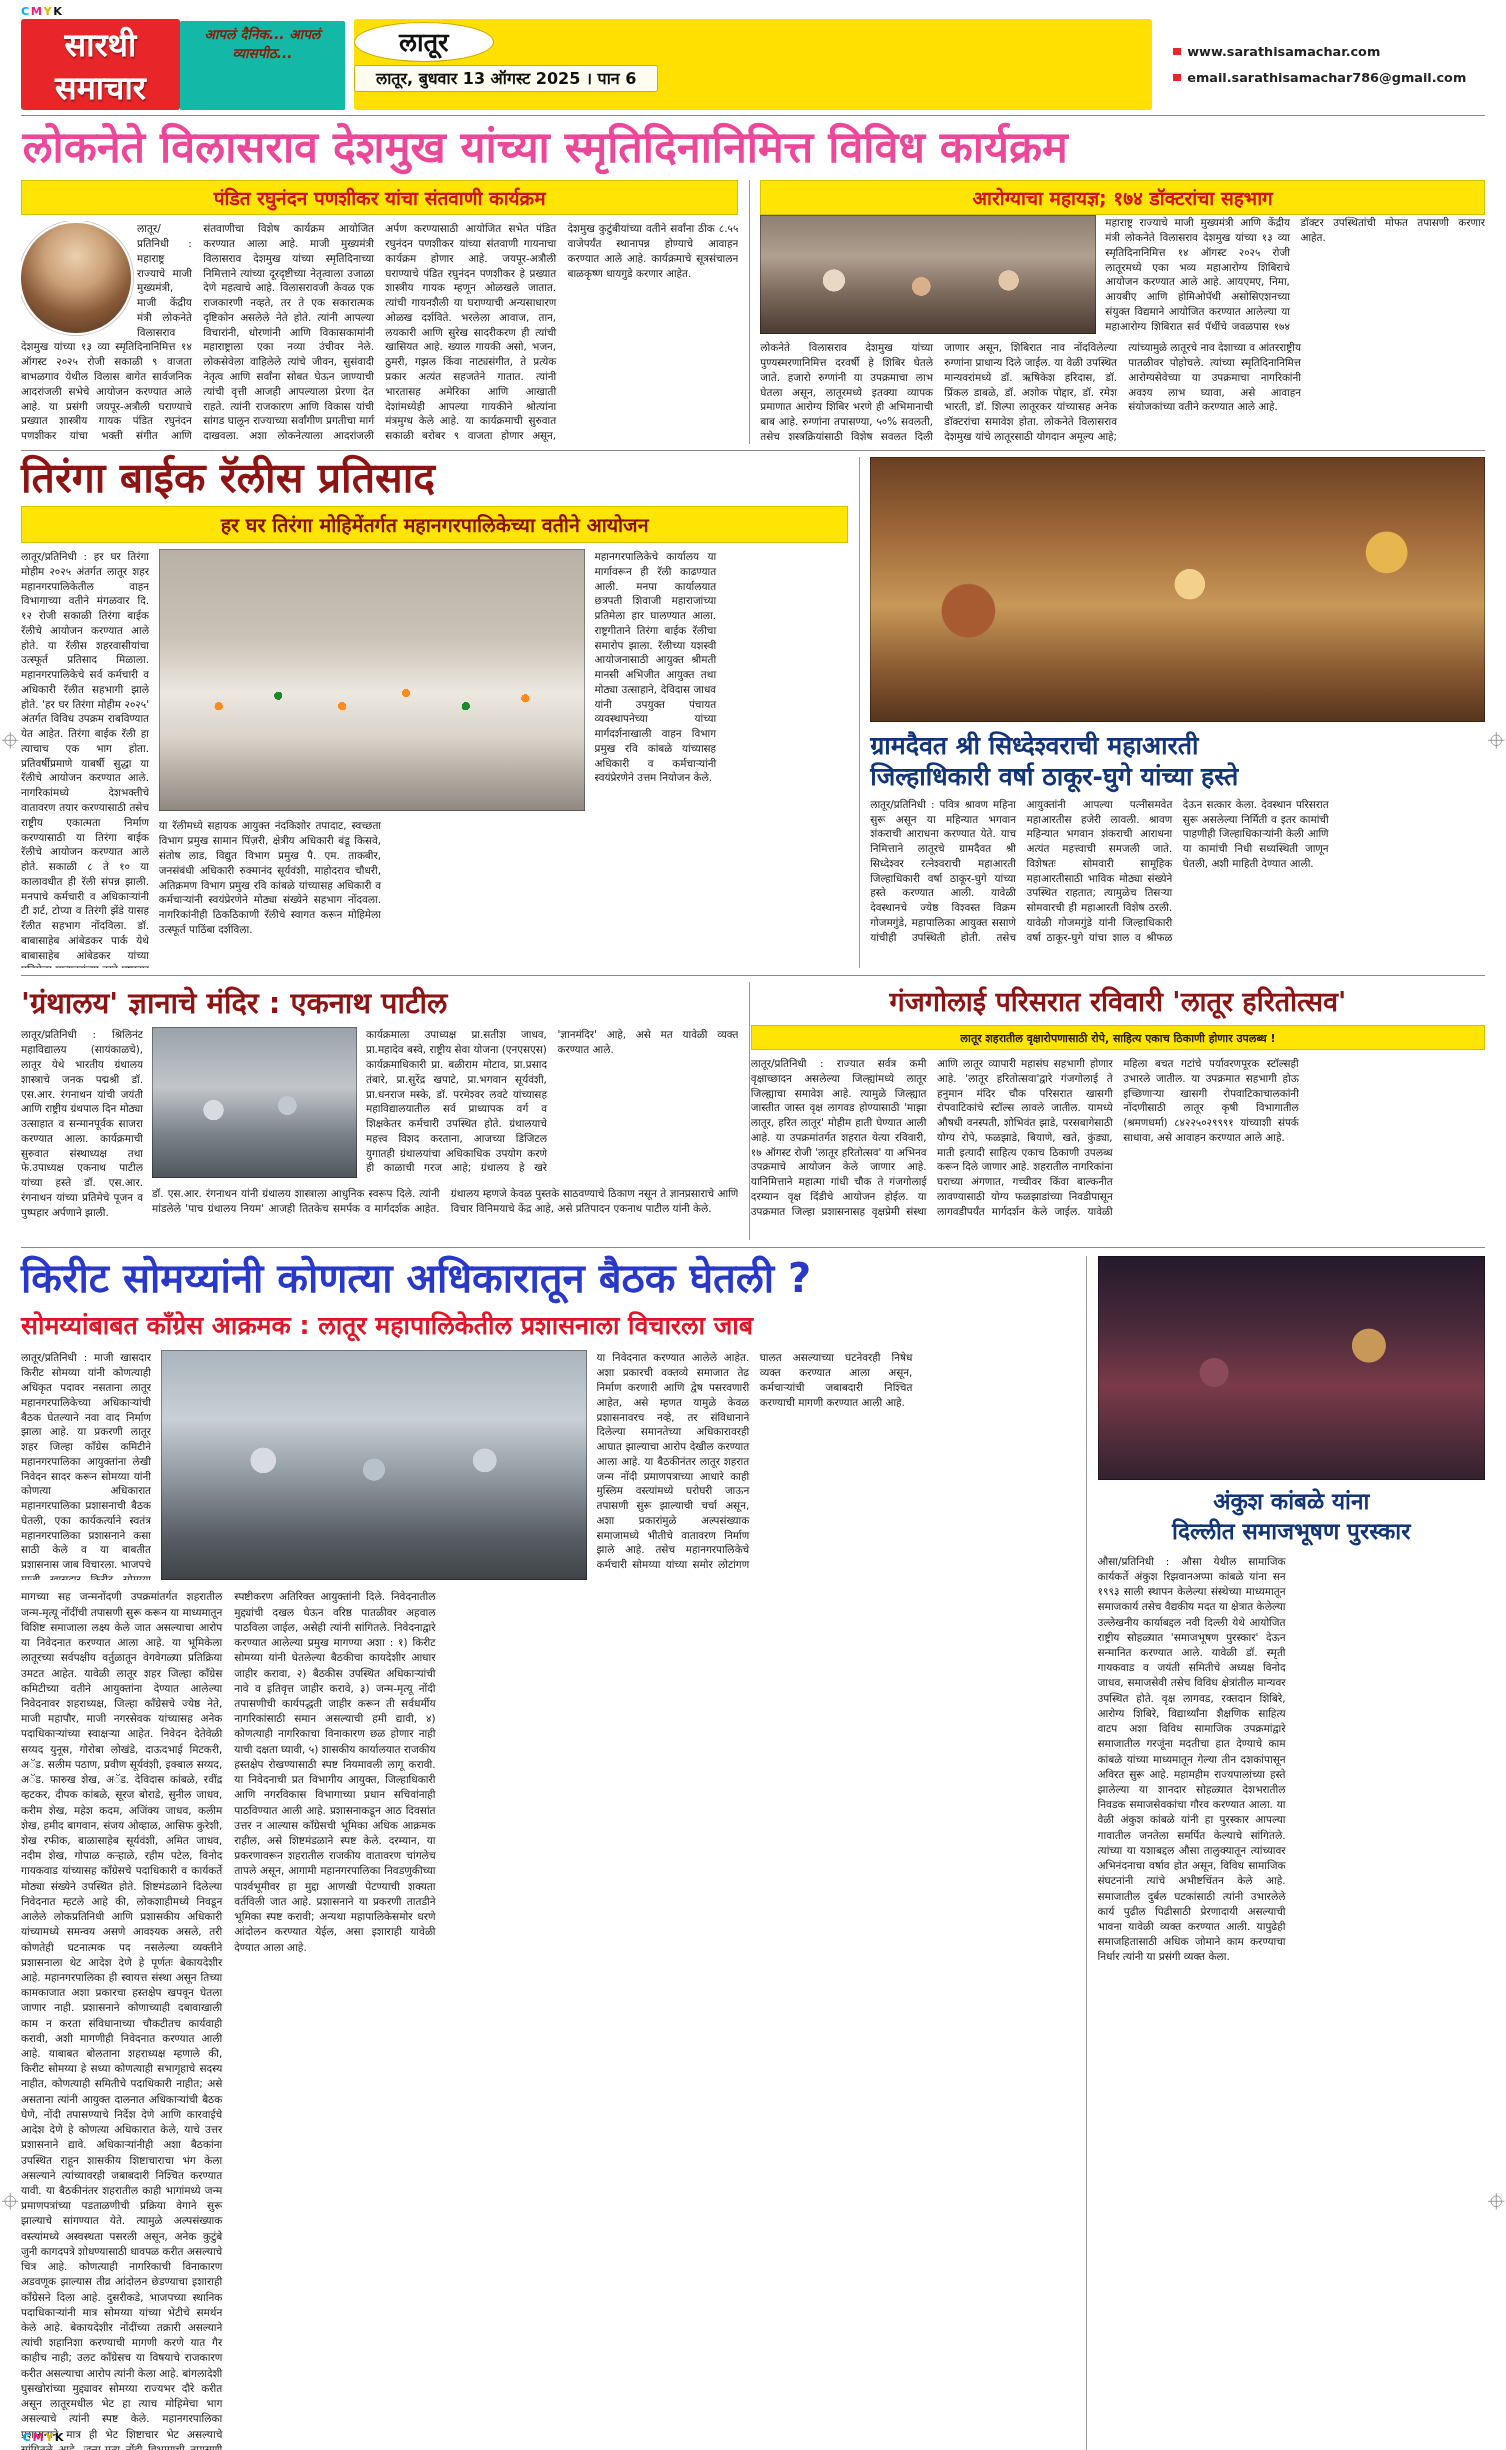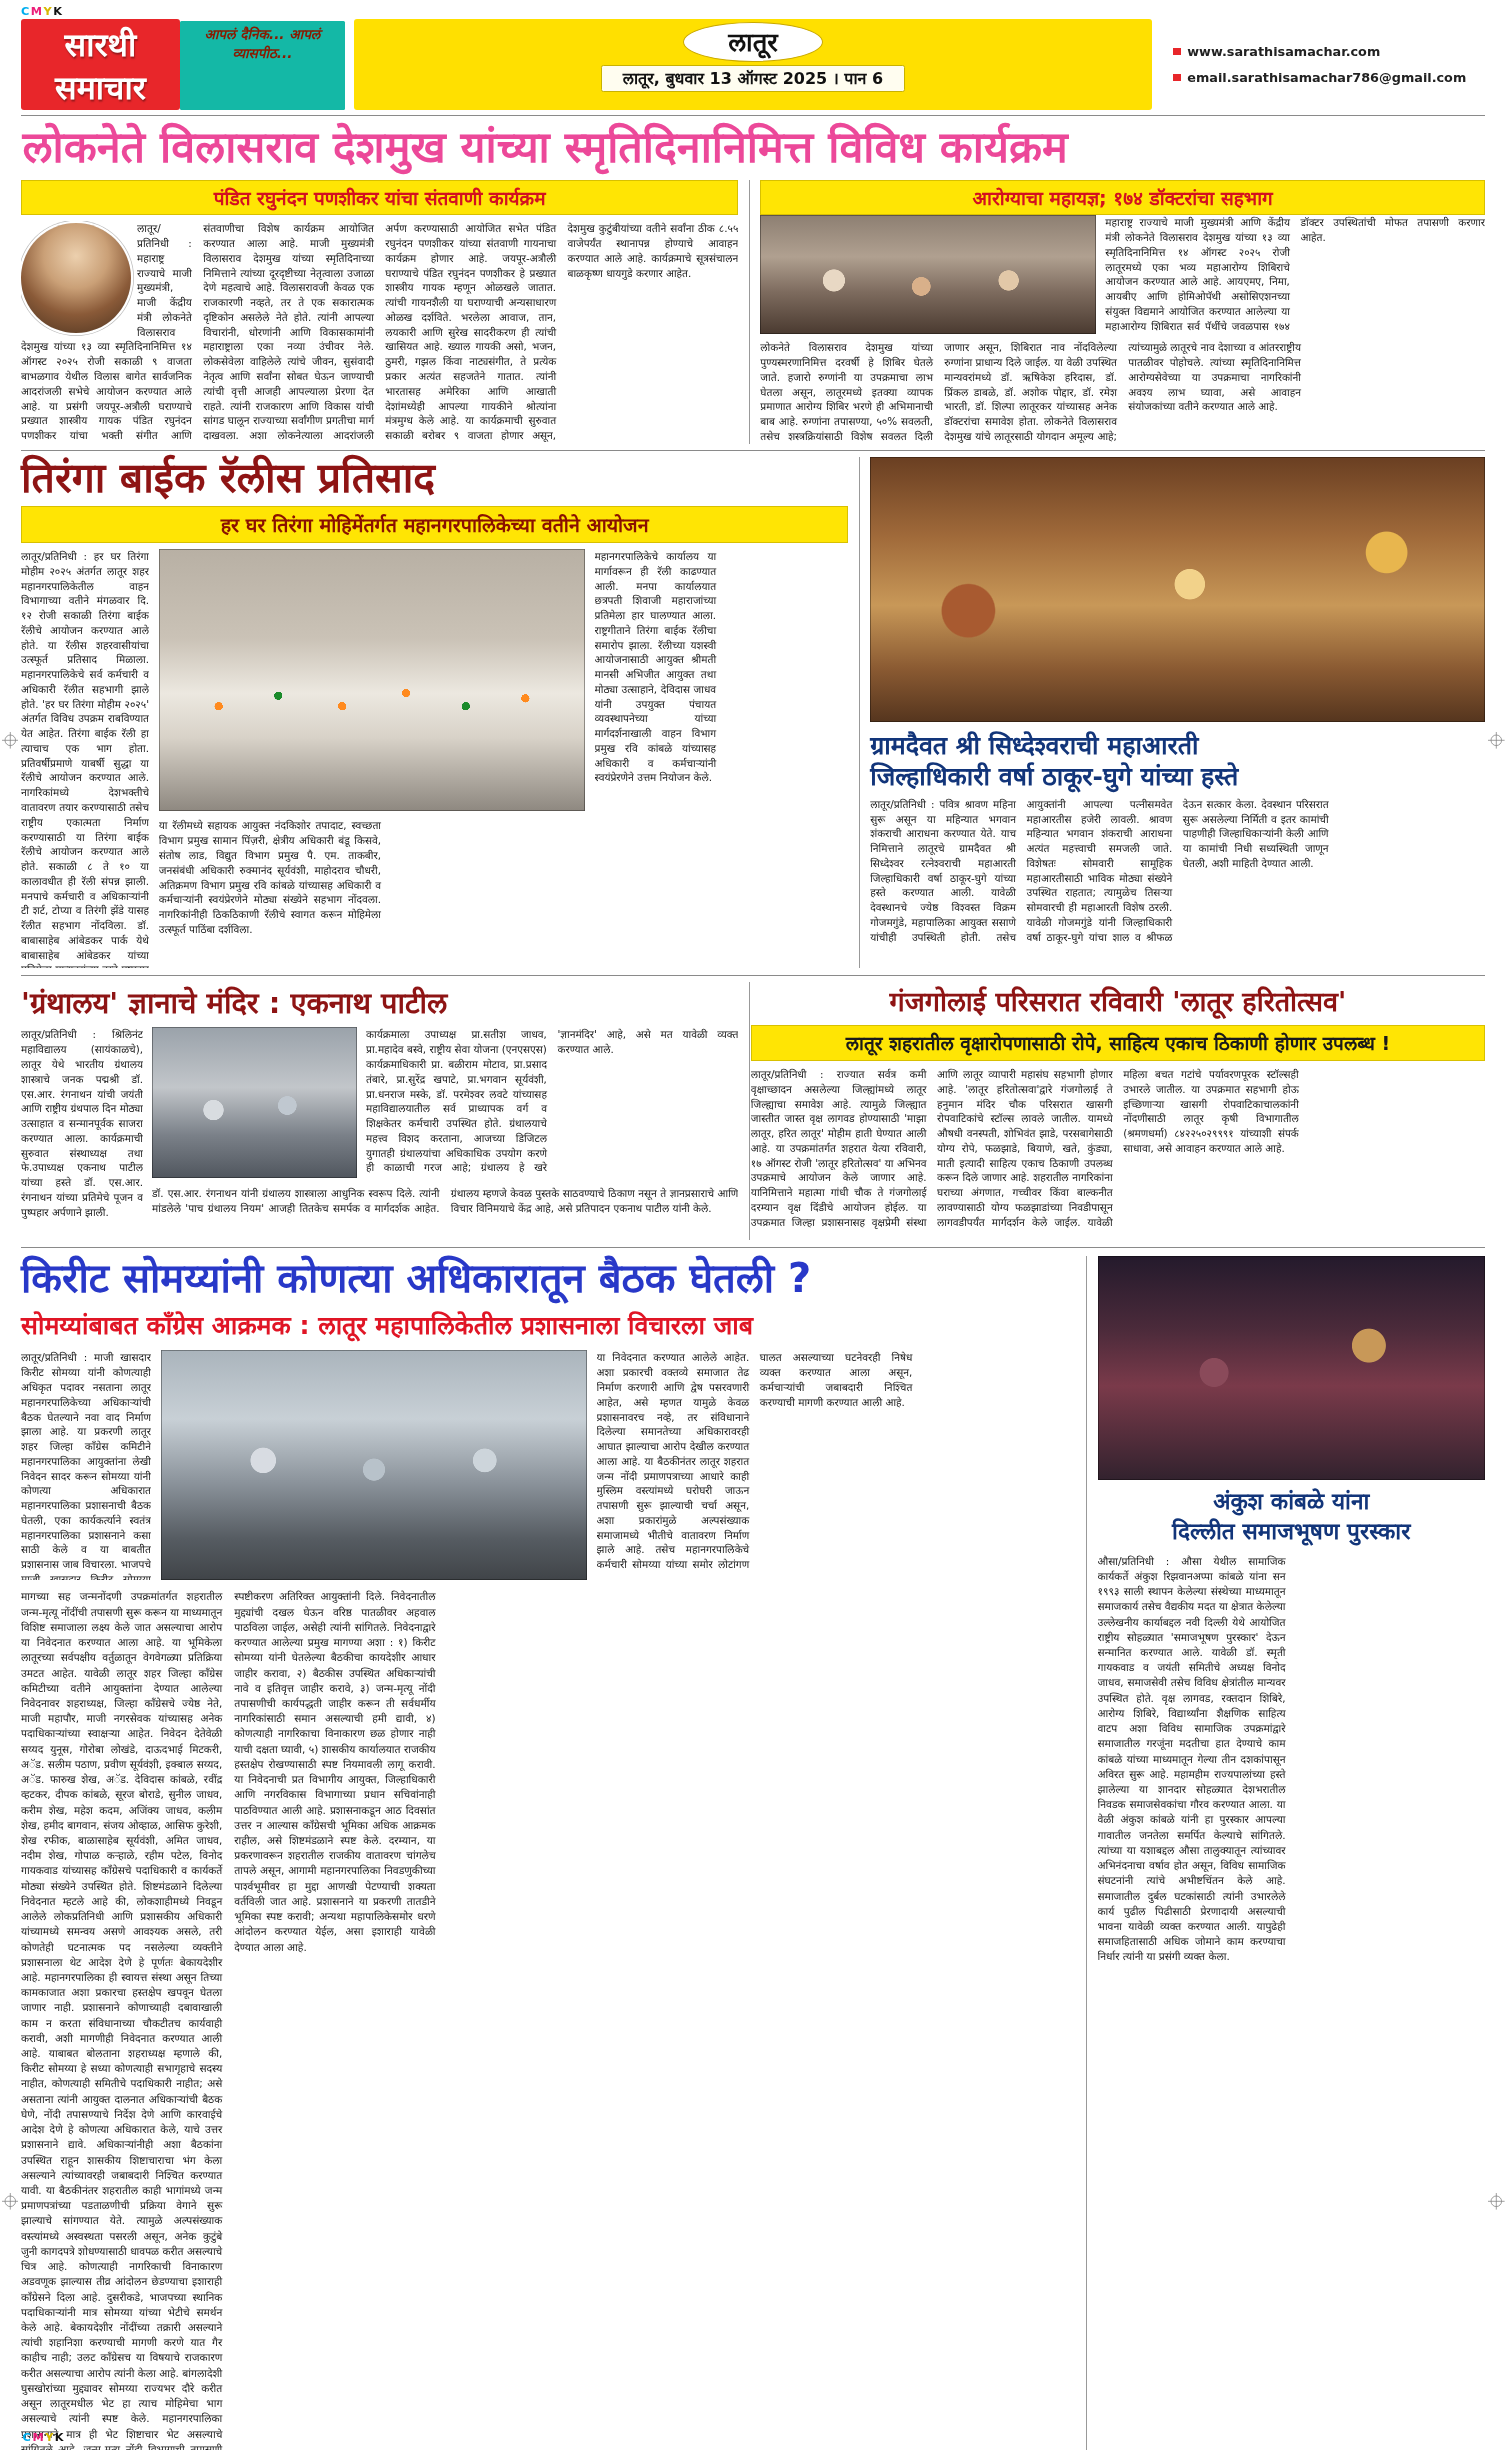--- a/index.html
+++ b/index.html
@@ -11,35 +11,35 @@
   .cmyk { font-size:11.3px; font-weight:bold; letter-spacing:1.5px; }
   .cmyk .c{color:#00aeef}.cmyk .m{color:#ec1e79}.cmyk .y{color:#d8b800}.cmyk .k{color:#111}
   .cmyk-bottom { position:absolute; left:22.6px; bottom:6px; }
   .regmark { position:absolute; opacity:.75; }
 
   
   .masthead { display:flex; align-items:stretch; gap:9px; margin-top:1.5px; }
   .brand { width:324px; display:flex; }
   .brand-box { background:#e8262a; color:#fff; font-weight:800; font-size:32px; text-align:center; padding:3px 0 1.5px; border-radius:3px; text-shadow:0.8px 1.5px 1.5px rgba(0,0,0,.35); }
   .brand-tagline { background:#14b8a6; color:#8a1a00; font-style:italic; font-weight:700; font-size:13.6px; text-align:center; padding:2.3px 0; margin-top:2.3px; border-radius:1.5px; }
-  .edition-band { flex:1; background:#ffe000; border-radius:3px; display:flex; flex-direction:column; align-items:center; padding:3px 0 4.5px; }
+  .edition-band { flex:1; background:#ffe000; border-radius:3px; display:flex; flex-direction:column; align-items:flex-start; padding:3px 0 4.5px; }
   .edition-oval { background:#fff; border:1.5px solid #caa900; border-radius:50%; padding:0.8px 44px 2.3px; font-size:25.6px; font-weight:800; color:#111; }
   .date-strip { margin-top:3px; background:#fffdf0; border:0.8px solid #c9b200; font-weight:700; font-size:16px; padding:0.8px 21px 2.3px; border-radius:2.3px; color:#111; }
   .contact { width:324px; display:flex; flex-direction:column; justify-content:center; gap:11px; padding-left:12px; }
   .contact-row { display:flex; align-items:center; gap:6.8px; font-size:12.8px; font-weight:700; color:#222; }
   .bullet { width:7.5px; height:7.5px; background:#e8262a; display:inline-block; flex:0 0 auto; }
   .contact-row a { color:#222; text-decoration:none; cursor:pointer; }
 
   .rule { border:0; border-top:0.8px solid #8a8a8a; margin:5.3px 0 3.8px; }
 
   
   .main-headline { color:#ec4899; font-size:43px; font-weight:800; line-height:1.12; padding:3px 1.5px 6px; }
   .kicker { background:#ffe504; border:0.8px solid #d8c000; font-weight:800; text-align:center; padding:3.8px 6px; font-size:19px; color:#d31020; }
   .kicker.maroon { color:#8a1000; font-size:19.6px; }
-  .kicker.dark { color:#1a1a1a; font-size:19px; }
+  .kicker.dark { color:#1a1a1a; font-size:11px; }
 
   
   .bt { font-size:10.4px; line-height:1.42; text-align:justify; color:#191919; overflow:hidden; column-fill:auto; word-break:break-word; }
   .bt p { margin:0; }
 
   
   .photo { background:#9a948c; box-shadow: inset 0 0 0 0.8px rgba(0,0,0,.45); flex:0 0 auto; }
   .photo-arogya { width:336px; height:119px;
     background:
       radial-gradient(circle 19.6px at 22% 55%, #e8d8c4 0 55%, transparent 58%),

